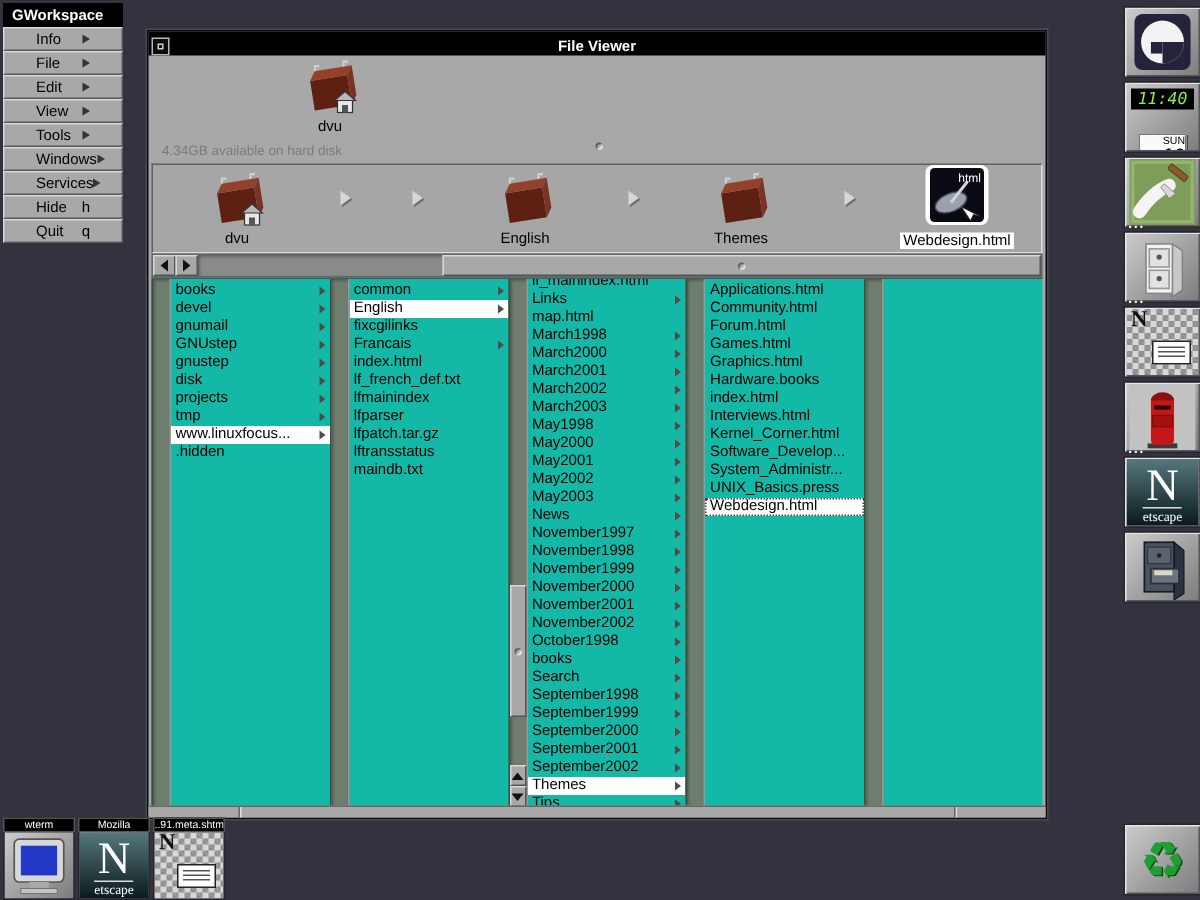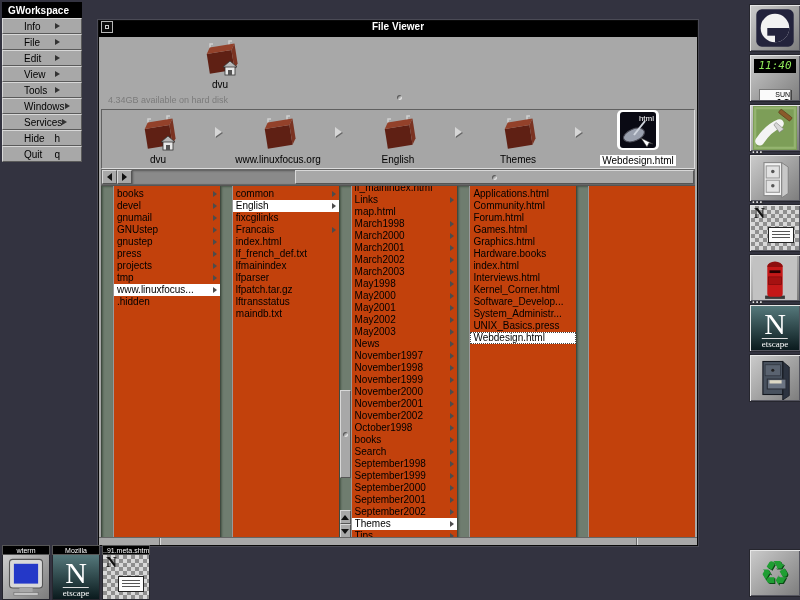--- a/index.html
+++ b/index.html
@@ -15,21 +15,21 @@
                padding:0 21px; border:1px solid; border-color:#d8d8d8 #5a5a5a #5a5a5a #d8d8d8; }
   .mi-label { flex:1; }
   .mi-arrow { width:0; height:0; border-left:5px solid #333;
               border-top:3px solid transparent; border-bottom:3px solid transparent; }
   .mi-key { font-size:10px; }
 
   
   .window { position:absolute; left:98px; top:20px; width:600px; height:526px;
             background:#a8a8a8; border:1px solid #0a0a0a; box-shadow:0 0 0 1px #4a4a55; }
   .titlebar { position:absolute; left:0; top:0; right:0; height:16px; background:#000;
-              display:flex; align-items:flex-start; }
+              display:flex; align-items:flex-end; }
   .tb-title { position:absolute; left:0; right:0; text-align:center; color:#fff;
               font-size:10px; font-weight:bold; }
   .mini-btn { width:12px; height:12px; margin-left:2px; background:#0d0d0d;
               border:1px solid #b8b8b8; position:relative; z-index:1; }
   .mini-btn span { position:absolute; left:3px; top:3px; width:4px; height:4px; border:1px solid #cfcfcf; }
 
   .toppane { position:absolute; left:2px; top:16px; width:594px; height:72px; }
   .tp-icon { position:absolute; left:96px; top:2px; width:46px; text-align:center; }
   .iconimg { width:42px; height:40px; margin:0 auto; }
   .tp-label { font-size:10px; }
@@ -61,21 +61,21 @@
   .tri-r { width:0; height:0; border-left:5px solid #111; border-top:4px solid transparent; border-bottom:4px solid transparent; }
   .tri-u { width:0; height:0; border-bottom:5px solid #111; border-left:4px solid transparent; border-right:4px solid transparent; }
   .tri-d { width:0; height:0; border-top:5px solid #111; border-left:4px solid transparent; border-right:4px solid transparent; }
   .hs-track { flex:1; position:relative; background:#8a8a8a; box-shadow:inset 1px 1px 2px #5a5a5a; }
   .hs-knob { position:absolute; left:29%; right:0; top:0; bottom:0; background:#a8a8a8;
              border:1px solid; border-color:#d8d8d8 #555 #555 #d8d8d8;
              display:flex; align-items:center; justify-content:center; }
 
   
   .browser { position:absolute; left:2px; top:164px; width:594px; height:354px; display:flex;
-             border-top:1px solid #555; border-bottom:1px solid #d8d8d8; background:#c2410c; }
+             border-top:1px solid #555; border-bottom:1px solid #d8d8d8; background:#14b8a6; }
   .col { flex:1; display:flex; min-width:0; }
   .col-strip { width:13px; background:#6f7d6f; border-left:1px solid #3f4a3f; border-right:1px solid #9a9a9a;
                box-shadow:inset 1px 1px 2px #4a574a; position:relative; }
   .strip-knob { position:absolute; left:0; right:0; top:58%; height:25%; background:#a8a8a8;
                 border:1px solid; border-color:#d8d8d8 #555 #555 #d8d8d8;
                 display:flex; align-items:center; justify-content:center; }
   .strip-btn { position:absolute; left:0; right:0; height:14px; background:#a8a8a8; border:1px solid;
                border-color:#d8d8d8 #555 #555 #d8d8d8; display:flex; align-items:center; justify-content:center; }
   .strip-btn.up { bottom:14px; } .strip-btn.down { bottom:0; }
   .col-list { flex:1; overflow:hidden; padding-top:2px; min-width:0; }
@@ -222,32 +222,20 @@
     </g>
     <rect x="25" y="27" width="10" height="9" fill="#e8e8e8" stroke="#333" stroke-width="0.8"></rect>
     <path d="M23 28 l7-6 7 6 z" fill="#b8b8b8" stroke="#333" stroke-width="0.8"></path>
     <rect x="28" y="31" width="4" height="5" fill="#555"></rect>
             </svg></div>
           <div class="slot-label">dvu</div>
         </div>
         <div class="shelf-arrow-cell">
           <span class="shelf-arrow"></span>
         </div>
-        <div class="slot">
-          <div class="iconwrap"><svg viewBox="0 0 40 40" width="100%" height="100%">
-    <path d="M10 9 v-4 h3" stroke="#cfcfcf" stroke-width="1.5" fill="none"></path>
-    <path d="M29 6 v-4 h3" stroke="#cfcfcf" stroke-width="1.5" fill="none"></path>
-    <g transform="rotate(-9 20 22)">
-      <path d="M8 13 h25 v20 h-25 z" fill="#5f2014"></path>
-      <path d="M8 13 l4-6 h25 l-4 6 z" fill="#93412a"></path>
-      <path d="M33 13 l4-6 v20 l-4 6 z" fill="#7a3322"></path>
-    </g>
-            </svg></div>
-          <div class="slot-label">www.linuxfocus.org</div>
-        </div>
         <div class="shelf-arrow-cell">
           <span class="shelf-arrow"></span>
         </div>
         <div class="slot">
           <div class="iconwrap"><svg viewBox="0 0 40 40" width="100%" height="100%">
     <path d="M10 9 v-4 h3" stroke="#cfcfcf" stroke-width="1.5" fill="none"></path>
     <path d="M29 6 v-4 h3" stroke="#cfcfcf" stroke-width="1.5" fill="none"></path>
     <g transform="rotate(-9 20 22)">
       <path d="M8 13 h25 v20 h-25 z" fill="#5f2014"></path>
       <path d="M8 13 l4-6 h25 l-4 6 z" fill="#93412a"></path>
@@ -315,21 +303,21 @@
             </div>
             <div class="row">
               <div class="r-label">GNUstep</div>
               <div class="r-arrow"></div>
             </div>
             <div class="row">
               <div class="r-label">gnustep</div>
               <div class="r-arrow"></div>
             </div>
             <div class="row">
-              <div class="r-label">press</div>
+              <div class="r-label">disk</div>
               <div class="r-arrow"></div>
             </div>
             <div class="row">
               <div class="r-label">projects</div>
               <div class="r-arrow"></div>
             </div>
             <div class="row">
               <div class="r-label">tmp</div>
               <div class="r-arrow"></div>
             </div>

